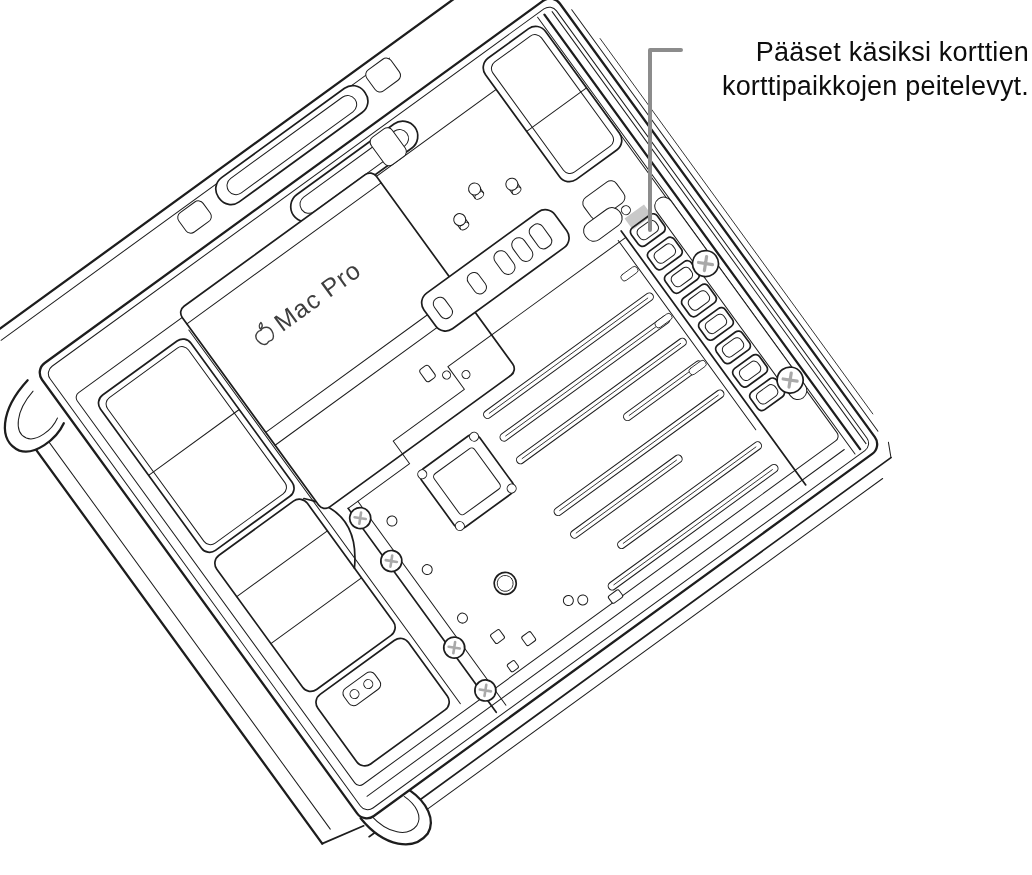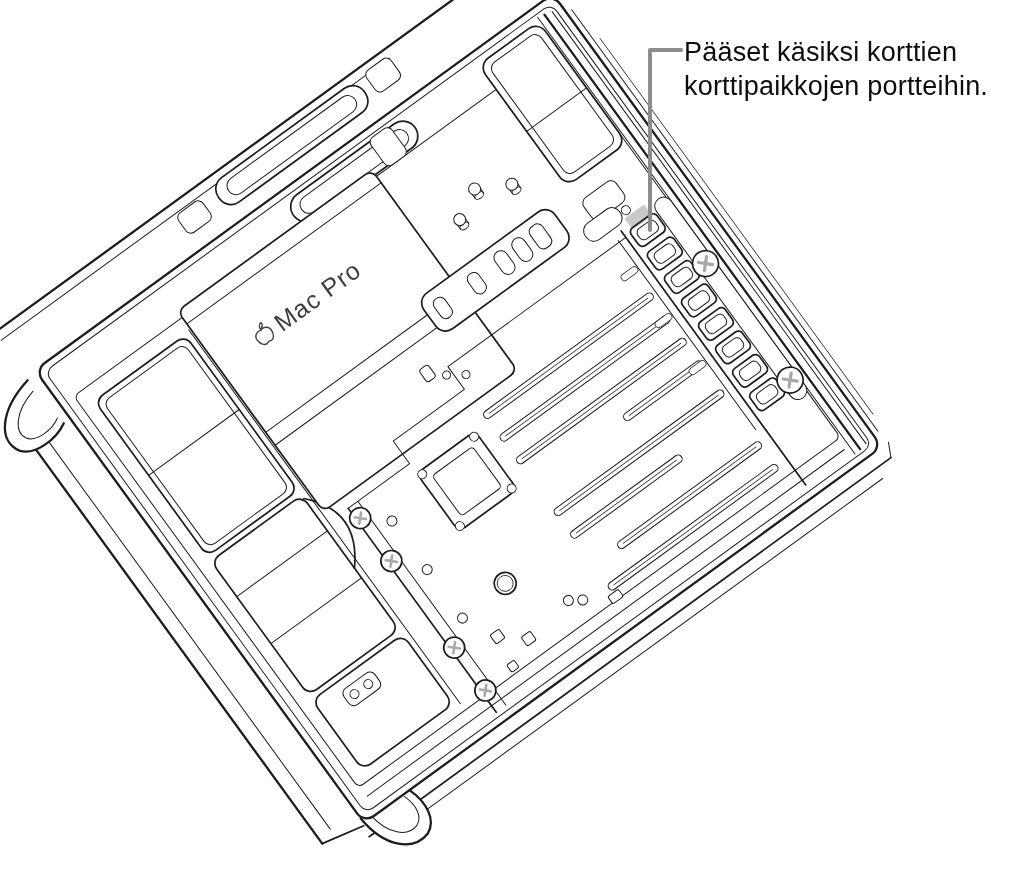--- a/index.html
+++ b/index.html
@@ -10,21 +10,21 @@
   .ln{fill:none;stroke:#1d1d1d;stroke-width:1.3;stroke-linecap:round;stroke-linejoin:round;}
   .w1{stroke-width:1;}
   .w08{stroke-width:0.8;}
   .w15{stroke-width:1.7;}
   .w2{stroke-width:2.3;}
   .fw{fill:#fff;}
   .cross{stroke:#a9a9a9;stroke-width:3.2;stroke-linecap:round;fill:none;}
   .crosssm{stroke:#a9a9a9;stroke-width:2.6;stroke-linecap:round;fill:none;}
   #caption{position:absolute;left:684px;top:36px;width:345px;
            font-size:27px;line-height:33.5px;color:#0d0d0d;letter-spacing:0.2px;}
-  #caption .cl{display:block;}
+  #caption .cl{display:block;text-align:right;}
 </style>
 </head>
 <body>
 
 <div id="stage">
 
   <svg id="art" width="1032" height="875" viewBox="0 0 1032 875">
 
     <g transform="translate(35,370) rotate(-36)">
 
@@ -274,15 +274,15 @@
             <path class="cross" d="M-5,-5 L5,5 M-5,5 L5,-5"></path>
         </g>
       </g>
     </g>
 
     <polyline points="681,50 650,50 650,230" fill="none" stroke="#8c8c8c" stroke-width="4" stroke-linecap="round" stroke-linejoin="round"></polyline>
   </svg>
 
   <div id="caption">
     <span class="cl">Pääset käsiksi korttien</span>
-    <span class="cl">korttipaikkojen portteihin.</span>
+    <span class="cl">korttipaikkojen peitelevyt.</span>
   </div>
 </div>
 
 </body></html>

